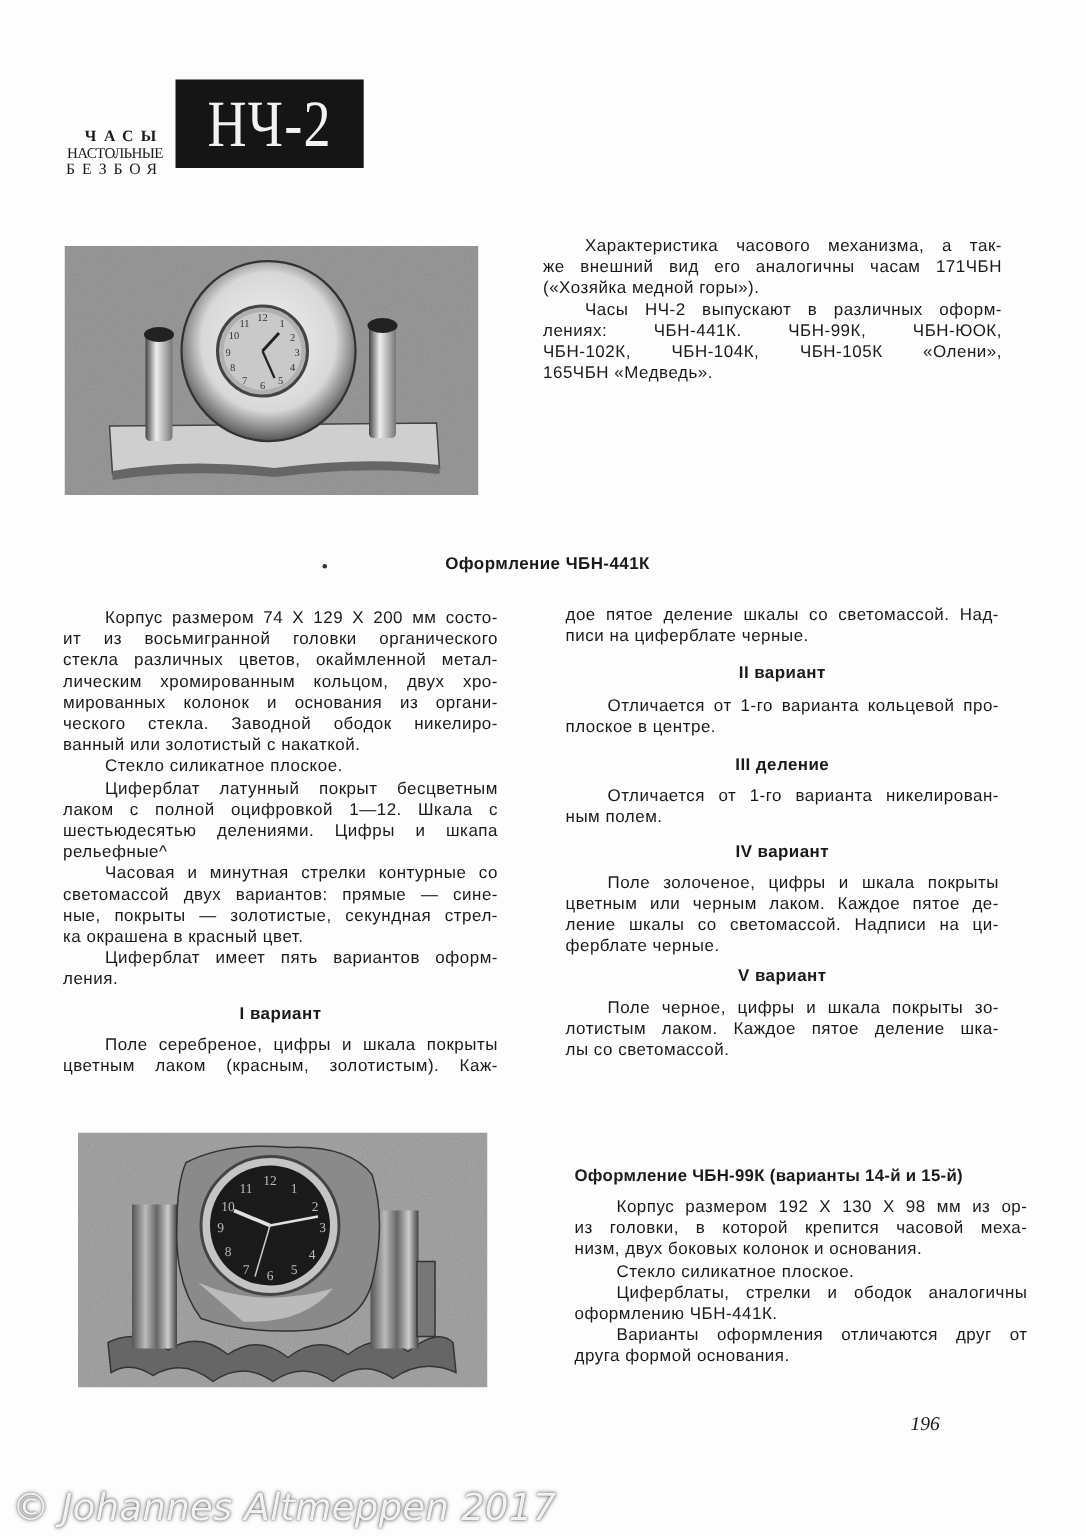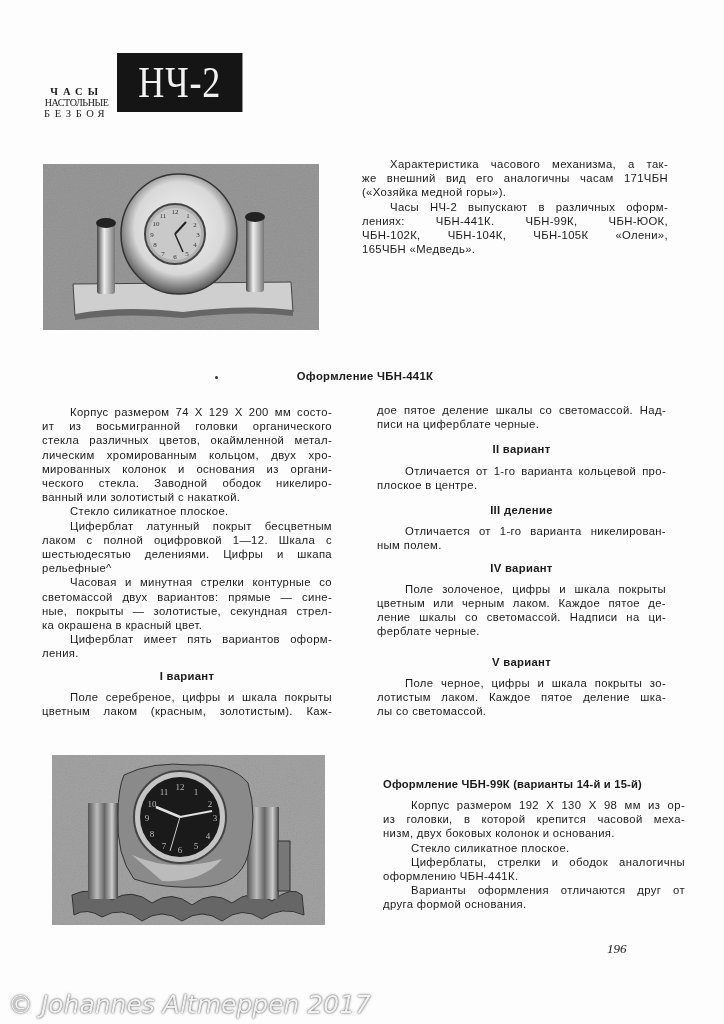--- a/index.html
+++ b/index.html
@@ -11,21 +11,21 @@
   }
   .abs { position: absolute; }
   .p { font-size: 11.3px; line-height: 14.2px; letter-spacing: 0.35px; margin: 0; text-align: justify; }
   .p .ln { display: block; text-align: justify; text-align-last: justify; white-space: nowrap; }
   .p .ln.last { text-align-last: left; }
   .ind-first { padding-left: 28px; }
   .hd { font-weight: bold; font-size: 11.3px; letter-spacing: 0.3px; text-align: center; }
 
   
   #kicker { left: 44px; top: 86px; font-family: "Liberation Serif", "DejaVu Serif", serif; font-size: 10.5px; line-height: 11px; text-align: center; }
-  #kicker .k1 { letter-spacing: 5px; font-weight: bold; }
+  #kicker .k1 { letter-spacing: 5px; font-weight: bold; text-align: right; }
   #kicker .k2 { letter-spacing: -0.4px; font-size: 10px; }
   #kicker .k3 { letter-spacing: 4.6px; }
   #model-box {
     left: 117px; top: 53px; width: 126px; height: 59px; background: #151515;
     color: #f2f2f2; font-family: "Liberation Serif", "DejaVu Serif", serif;
     font-size: 44px; line-height: 59px; text-align: center; transform: scaleX(0.82);
     transform-origin: left center; width: 153px; letter-spacing: 1px;
   }
 
   
@@ -159,21 +159,21 @@
   <span class="ln ind-first">Отличается от 1-го варианта кольцевой про-</span>
   <span class="ln last">плоское в центре.</span>
   <div class="hd vh" style="margin-top:11px">III деление</div>
   <span class="ln ind-first">Отличается от 1-го варианта никелирован-</span>
   <span class="ln last">ным полем.</span>
   <div class="hd vh">IV вариант</div>
   <span class="ln ind-first">Поле золоченое, цифры и шкала покрыты</span>
   <span class="ln">цветным или черным лаком. Каждое пятое де-</span>
   <span class="ln">ление шкалы со светомассой. Надписи на ци-</span>
   <span class="ln last">ферблате черные.</span>
-  <div class="hd vh" style="margin-top:16px">V вариант</div>
+  <div class="hd vh" style="margin-top:5px">V вариант</div>
   <span class="ln ind-first">Поле черное, цифры и шкала покрыты зо-</span>
   <span class="ln">лотистым лаком. Каждое пятое деление шка-</span>
   <span class="ln last">лы со светомассой.</span>
 </div>
 
 <div id="photo2" class="abs photo">
   <svg width="273" height="170" viewBox="0 0 273 170">
     <defs>
       <filter id="grain2">
           <feTurbulence type="fractalNoise" baseFrequency="0.85" numOctaves="2" seed="7"></feTurbulence>

